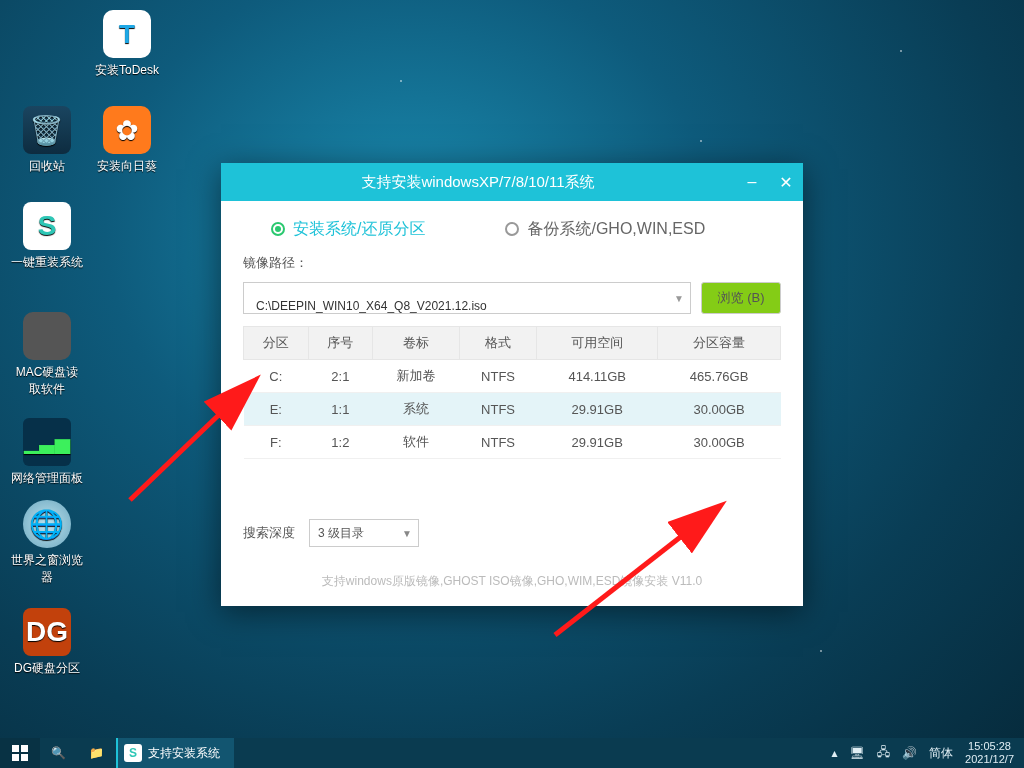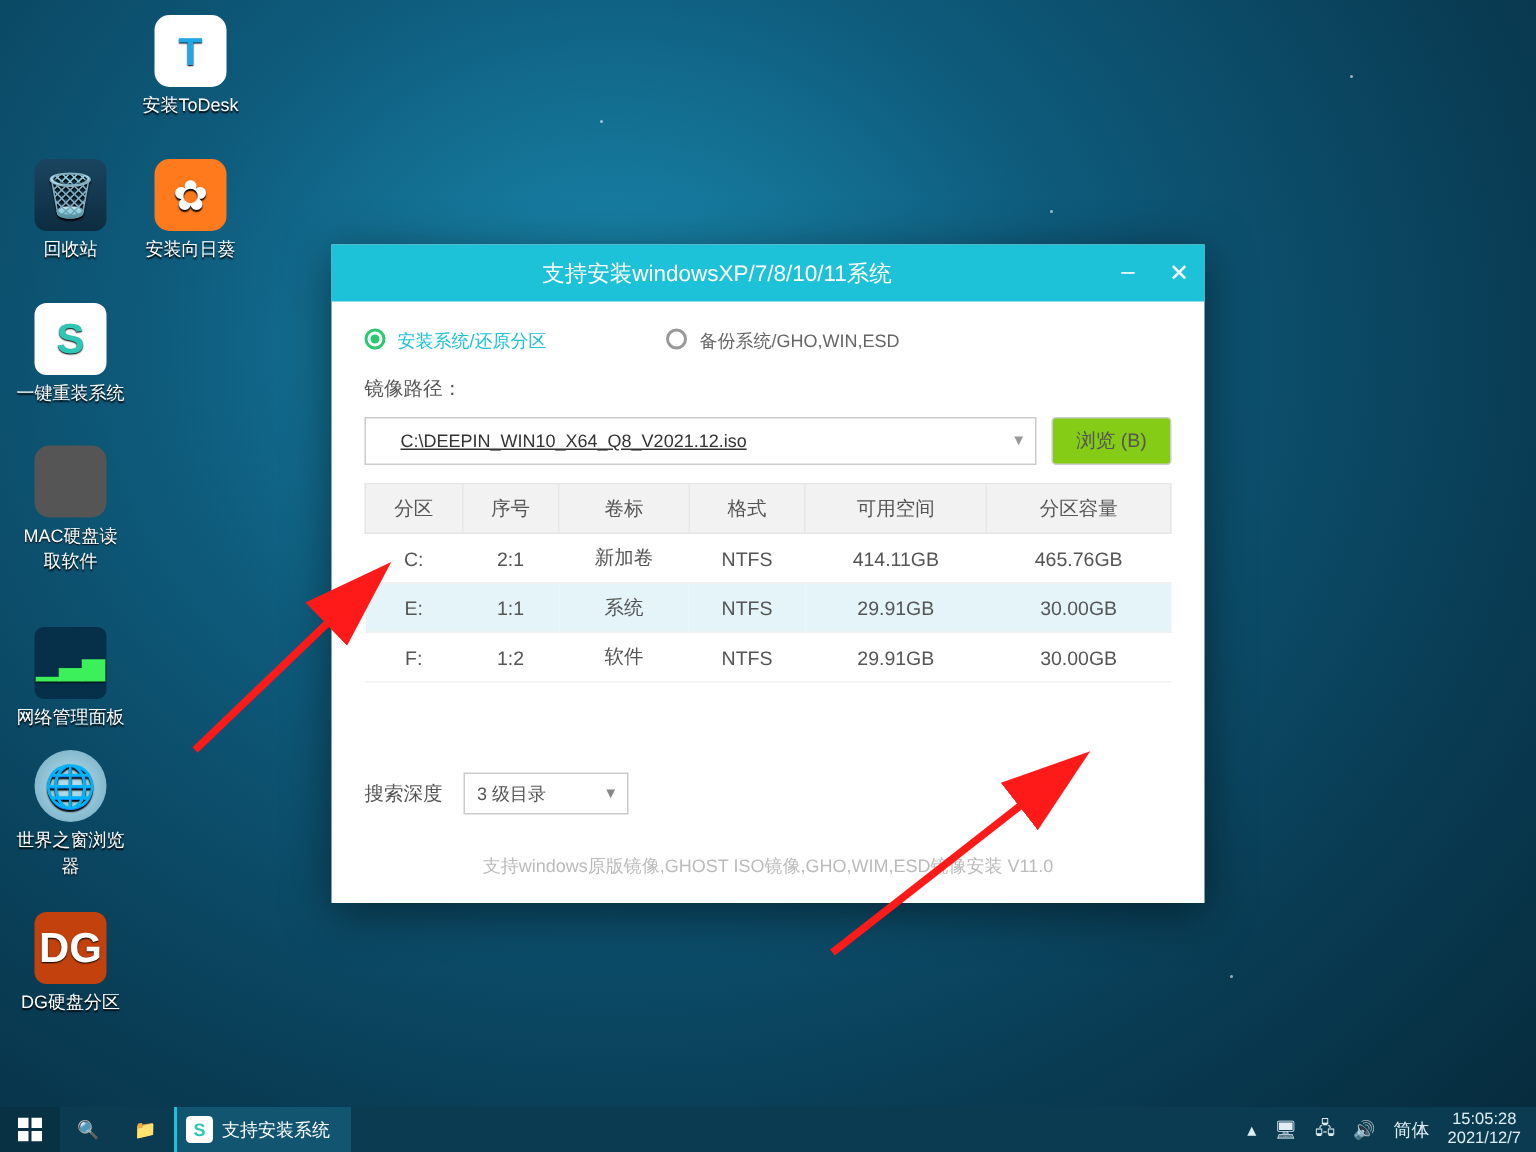--- a/index.html
+++ b/index.html
@@ -15,29 +15,29 @@
   .dicon { position:absolute; width:74px; text-align:center; font-size:12px; text-shadow:0 1px 1px #000; }
   .dicon .box { width:48px; height:48px; margin:0 auto 4px; border-radius:8px; display:flex; align-items:center; justify-content:center; font-size:28px; }
   .monitor-icon { width:48px; height:36px; background:#3a9fc7; border:2px solid #c5d9e6; border-radius:3px; position:relative; margin:0 auto 10px;}
   .monitor-icon::after { content:""; position:absolute; bottom:-8px; left:50%; transform:translateX(-50%); width:20px; height:6px; background:#c5d9e6; border-radius:0 0 3px 3px;}
   
   .win { position:absolute; left:221px; top:163px; width:582px; background:#fff; color:#333; box-shadow:0 6px 30px rgba(0,0,0,.5); }
   .titlebar { height:38px; background:#1ec2d8; color:#fff; display:flex; align-items:center; position:relative; }
   .titlebar .title { flex:1; text-align:center; font-size:15px; }
   .titlebar .wbtn { width:34px; height:100%; display:flex; align-items:center; justify-content:center; cursor:pointer; font-size:16px; }
   .content { padding:18px 22px 14px; }
-  .tabs { display:flex; gap:80px; align-items:center; font-size:12px; margin-bottom:14px;}
+  .tabs { display:flex; gap:80px; align-items:center; font-size:16px; margin-bottom:14px;margin-left:28px;}
   .radio { width:14px; height:14px; border-radius:50%; border:2px solid #999; display:inline-block; margin-right:8px; position:relative; vertical-align:-2px;}
   .radio.active { border-color:#2ac86f; }
   .radio.active::after{ content:""; position:absolute; inset:2px; background:#2ac86f; border-radius:50%; }
   .tab1 { color:#1ec2d8; }
   .tab2 { color:#666; }
   .lbl { font-size:13px; color:#555; margin-bottom:10px; }
   .pathrow { display:flex; gap:10px; margin-bottom:12px;}
-  .pathbox { flex:1; height:32px; border:1px solid #ccc; background:#fff; display:flex; align-items:center; padding:0 23px; font-family:monospace; font-size:12px; color:#333; position:relative;text-decoration:underline;}
+  .pathbox { flex:1; height:32px; border:1px solid #ccc; background:#fff; display:flex; align-items:flex-end; padding:0 12px; font-family:monospace; font-size:12px; color:#333; position:relative;}
   .pathbox .dd { position:absolute; right:6px; top:50%; transform:translateY(-50%); color:#999; font-size:10px;}
   .browse { width:80px; height:32px; border:1px solid #ccc; background:#84cc16; color:#555; font-size:13px; border-radius:3px; cursor:pointer;}
   table { width:100%; border-collapse:collapse; font-size:13px; }
   thead th { background:#f2f2f2; color:#555; font-weight:normal; padding:7px 4px; border:1px solid #e6e6e6; }
   tbody td { text-align:center; padding:7px 4px; color:#555; border-bottom:1px solid #f0f0f0;}
   tbody tr.selected td { background:#e4f4f8; }
   .bottom { margin-top:60px; display:flex; align-items:center; }
   .bottom .slabel { font-size:13px; color:#555; margin-right:14px;}
   .select { width:110px; height:28px; border:1px solid #ccc; font-size:12px; color:#555; display:flex; align-items:center; padding:0 8px; position:relative;}
   .select .dd{ position:absolute; right:6px; font-size:10px; color:#888;}
@@ -69,21 +69,21 @@
   <div class="dicon" style="top:106px;left:10px">
     <div class="box" style="background:linear-gradient(#1a4560,#0d2c40);">🗑️</div>
     <div>回收站</div>
   </div>
   <div class="dicon" style="top:202px;left:10px">
     <div class="box" style="background:#fff;">
         <span style="color:#2ec7b6;font-weight:bold">S</span>
       </div>
     <div>一键重装系统</div>
   </div>
-  <div class="dicon" style="top:297px;left:10px">
+  <div class="dicon" style="top:312px;left:10px">
     <div class="box" style="background:#555;border-radius:10px">
         <span style="color:#ddd"></span>
       </div>
     <div>MAC硬盘读取软件</div>
   </div>
   <div class="dicon" style="top:418px;left:10px">
     <div class="box" style="background:#063049;border-radius:6px">
         <span style="color:#3cf05c;font-size:20px">▁▃▅</span>
       </div>
     <div>网络管理面板</div>

